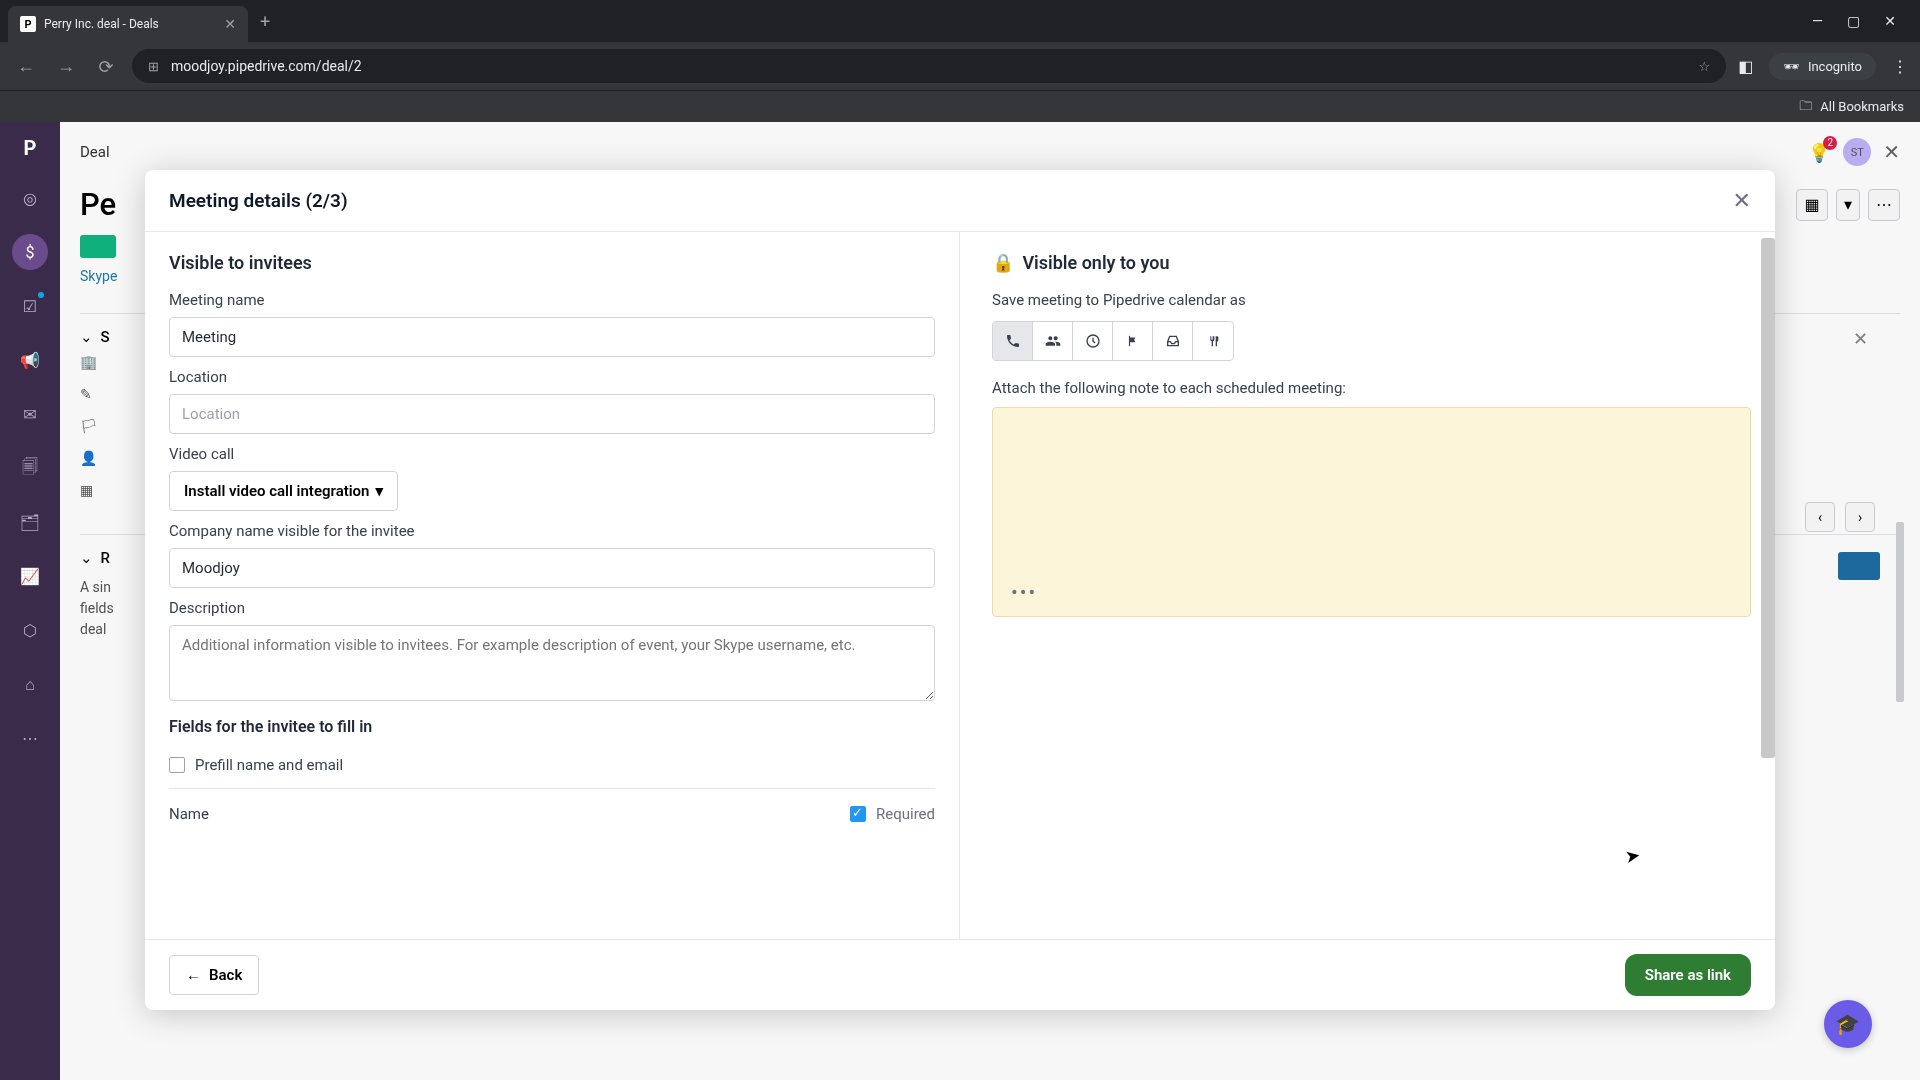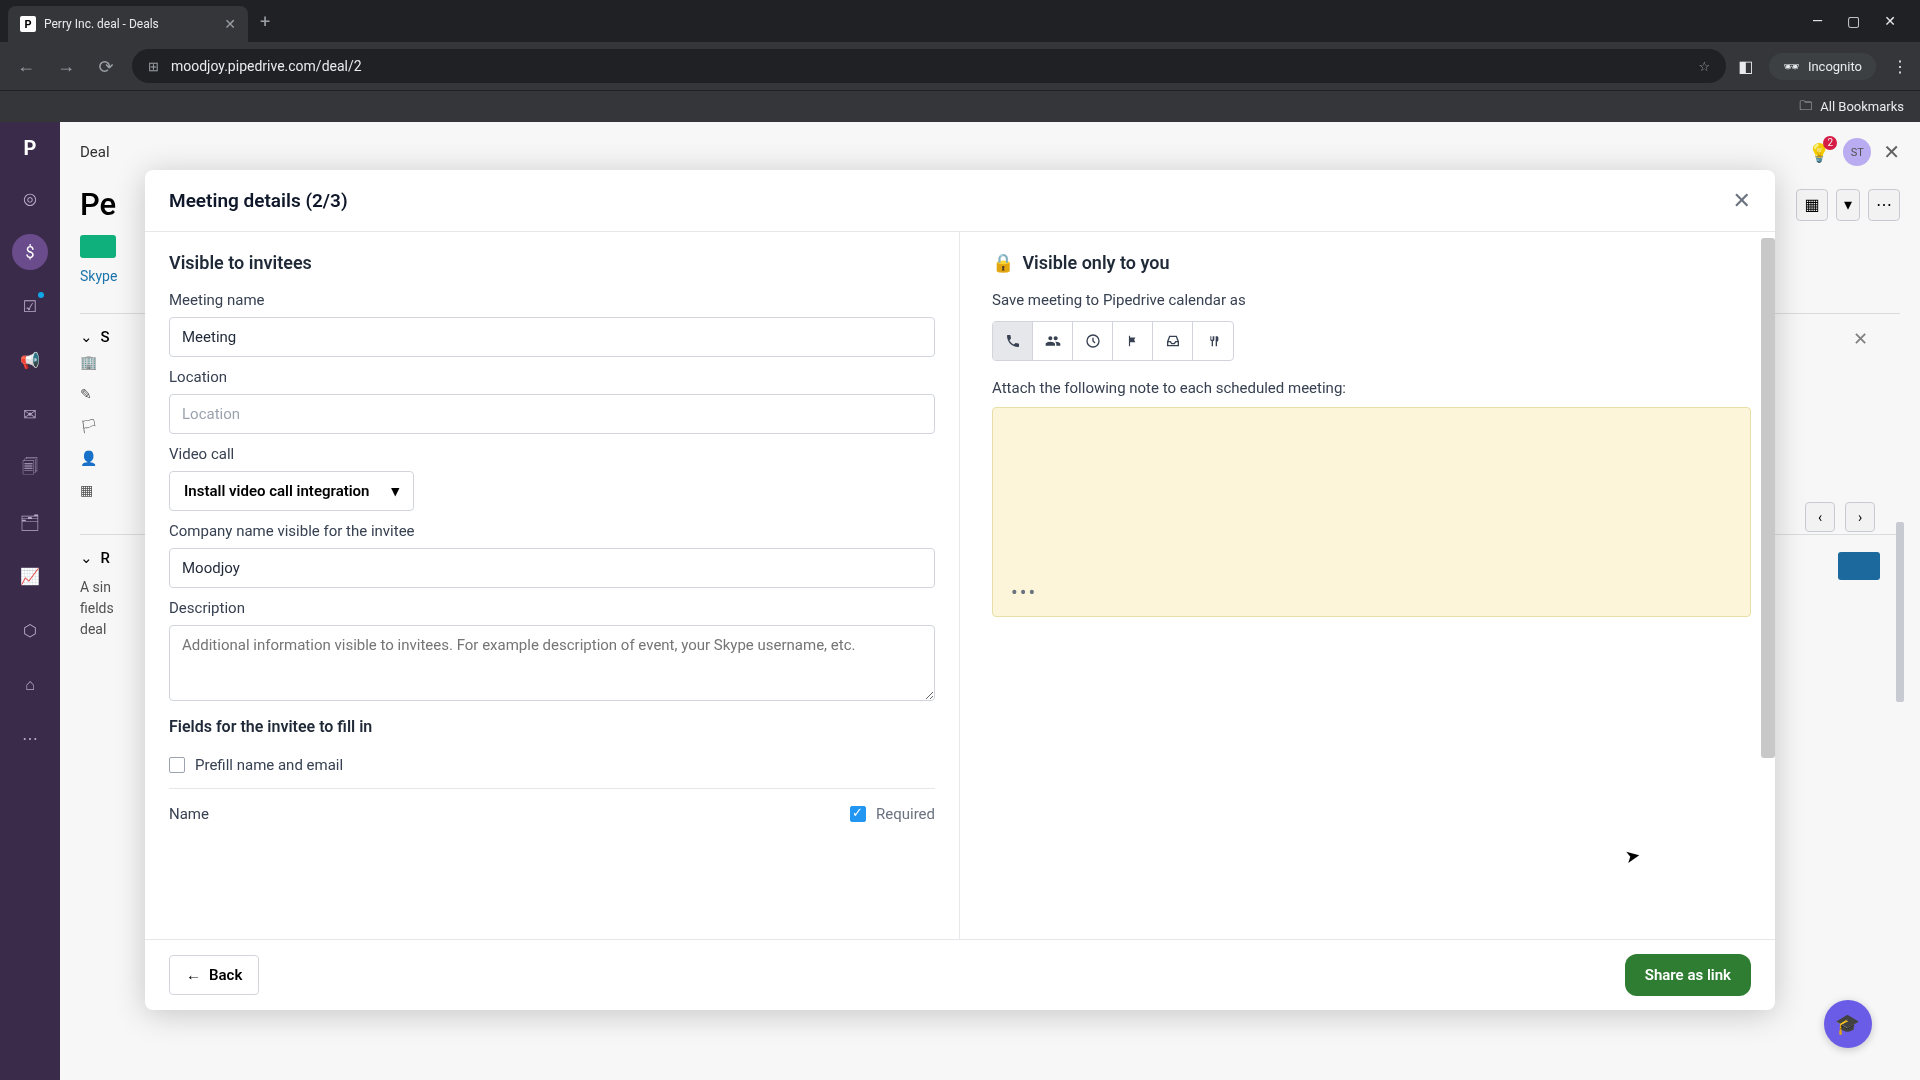--- a/index.html
+++ b/index.html
@@ -59,21 +59,21 @@
 .modal-left { width: 50%; padding: 20px 24px; overflow-y: auto; border-right: 1px solid #e5e7eb; }
 .modal-right { width: 50%; padding: 20px 24px 20px 32px; overflow-y: auto; }
 .body-scrollbar { position: absolute; right: 0; top: 6px; width: 14px; height: 520px; background: #c8c8c8; border-radius: 3px; }
 
 .section-title { font-size: 18px; font-weight: 600; margin-bottom: 18px; display: flex; align-items: center; gap: 8px; color: #1f2937; }
 .form-group { margin-bottom: 11px; }
 .form-label { font-size: 15px; color: #374151; margin-bottom: 8px; display: block; }
 .form-input { width: 100%; padding: 10px 12px; border: 1px solid #d1d5db; border-radius: 4px; font-size: 15px; color: #1f2937; }
 .form-input::placeholder { color: #9ca3af; }
 .form-textarea { width: 100%; padding: 10px 12px; border: 1px solid #d1d5db; border-radius: 4px; font-size: 15px; min-height: 76px; resize: vertical; color: #1f2937; }
-.dropdown-btn { display: inline-flex; align-items: center; gap: 22px; padding: 10px 14px; border: 1px solid #d1d5db; border-radius: 4px; font-size: 15px; font-weight: 600; cursor: pointer; background: #fff; }
+.dropdown-btn { display: inline-flex; align-items: center; gap: 6px; padding: 10px 14px; border: 1px solid #d1d5db; border-radius: 4px; font-size: 15px; font-weight: 600; cursor: pointer; background: #fff; }
 .subsection-title { font-size: 16px; font-weight: 600; margin: 12px 0 14px; color: #1f2937; }
 .checkbox-row { display: flex; align-items: center; gap: 10px; font-size: 15px; padding: 6px 0; color: #374151; }
 .checkbox { width: 16px; height: 16px; border: 1.5px solid #9ca3af; border-radius: 2px; cursor: pointer; }
 .checkbox.checked { background: #2196f3; border-color: #2196f3; position: relative; }
 .checkbox.checked::after { content: '✓'; color: #fff; position: absolute; top: -2px; left: 1px; font-size: 13px; }
 .field-row { display: flex; justify-content: space-between; align-items: center; padding: 10px 0 6px; border-top: 1px solid #e5e7eb; margin-top: 8px; }
 .field-name { font-size: 15px; color: #374151; }
 .required-label { color: #6b7280; font-size: 15px; }
 
 .icon-toolbar { display: inline-flex; border: 1px solid #d1d5db; border-radius: 4px; margin-top: 4px; margin-bottom: 18px; overflow: hidden; }

